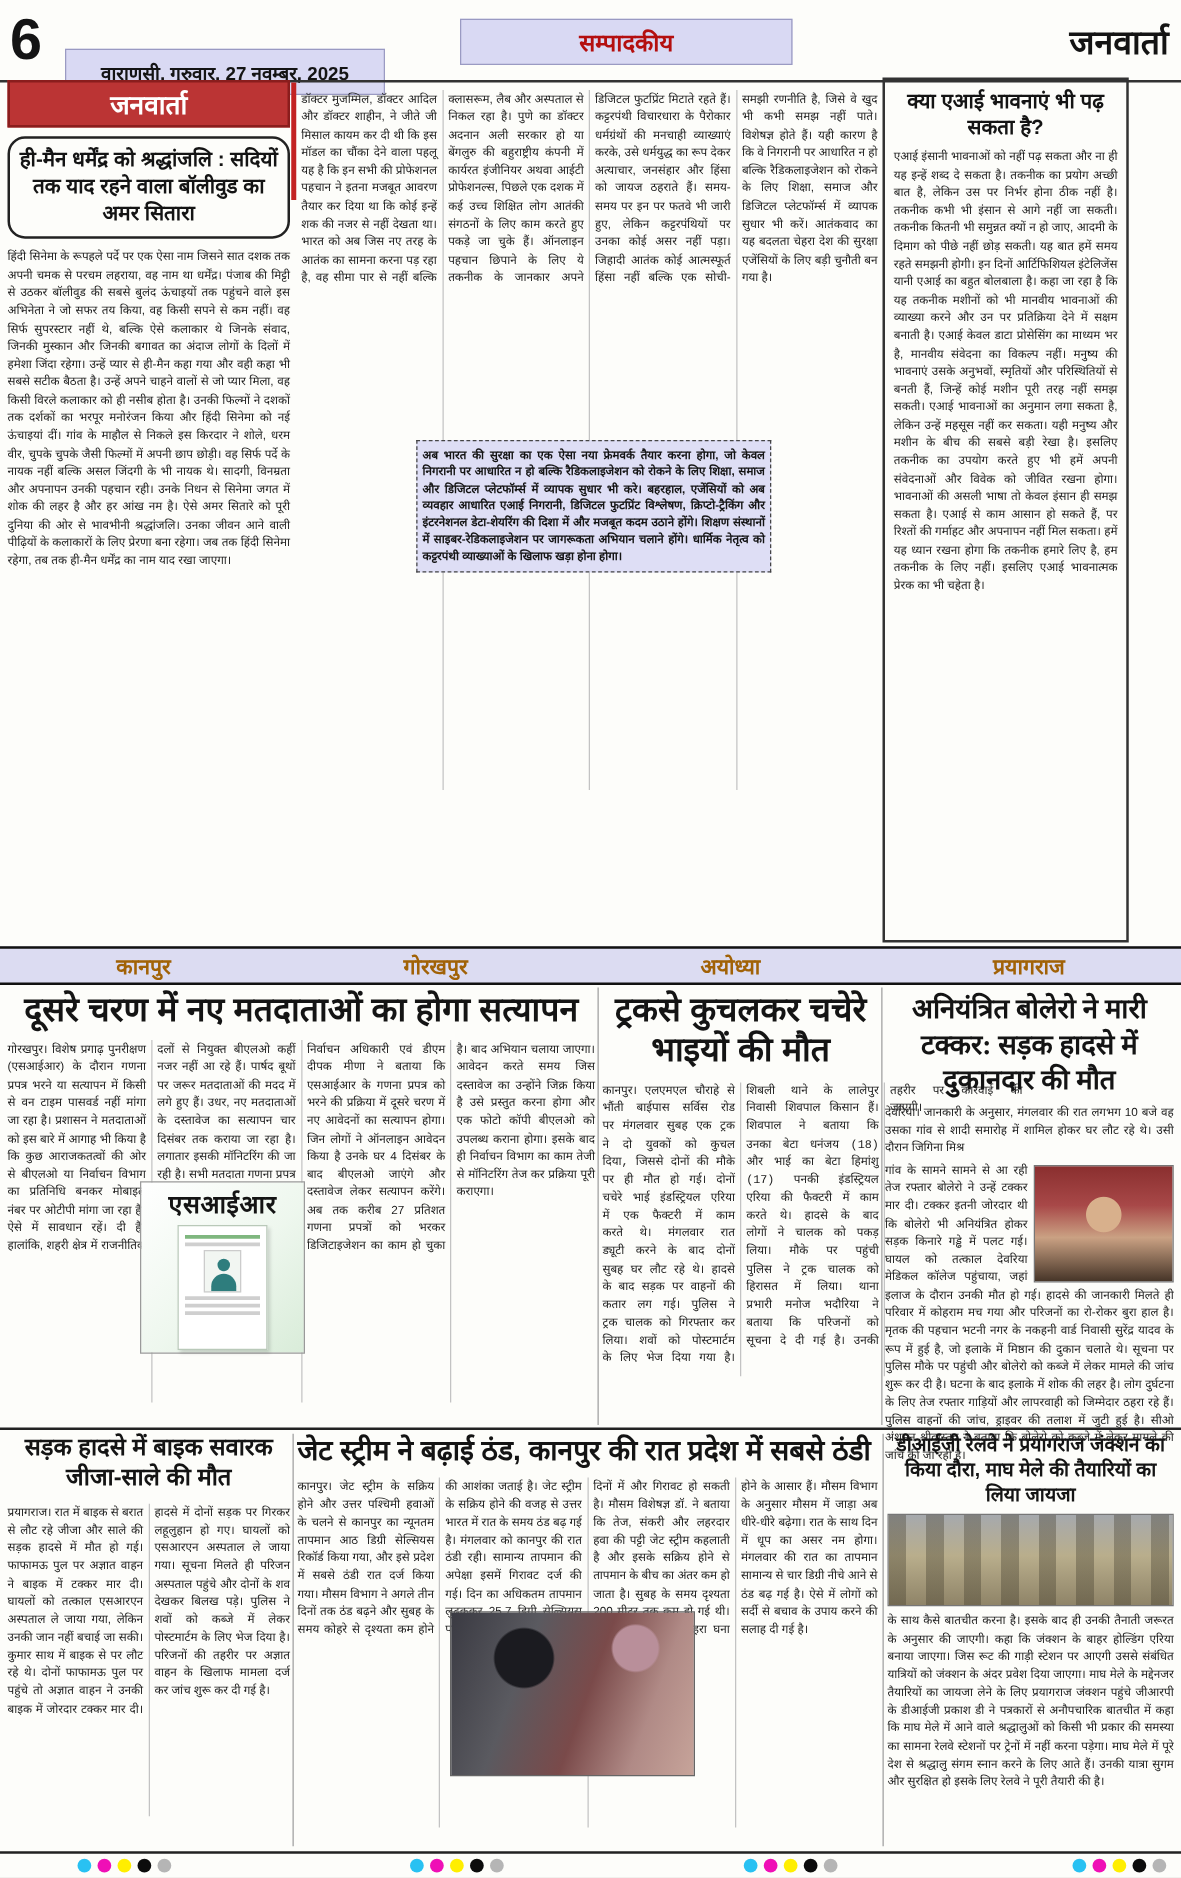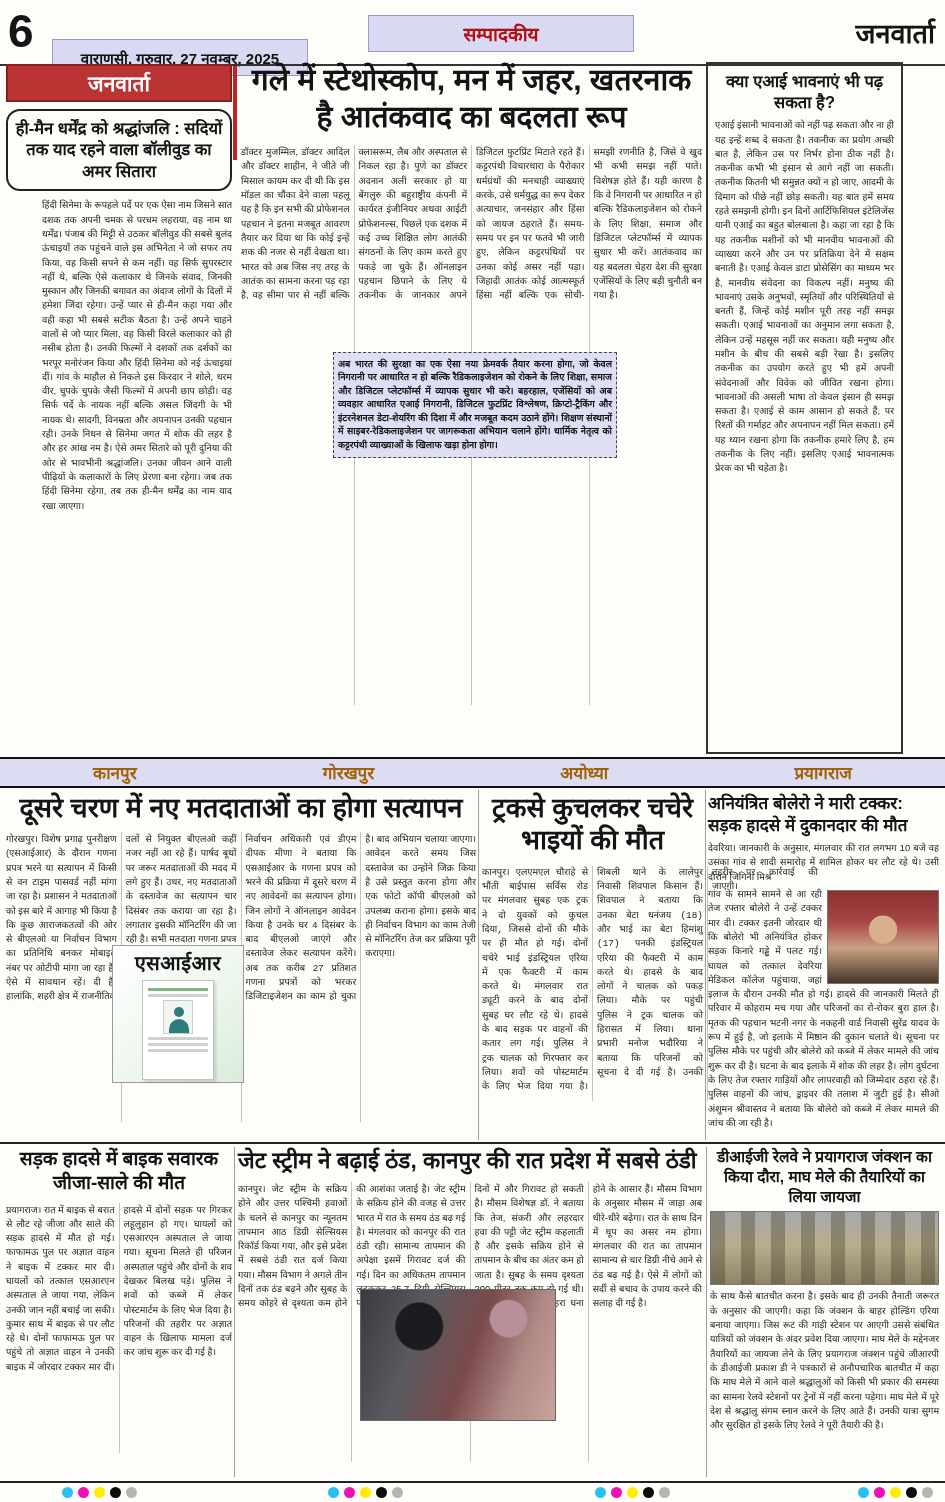--- a/index.html
+++ b/index.html
@@ -26,21 +26,21 @@
   .cols-2 { column-count:2; column-gap:9px; column-rule:1px solid #c3c3c3; }
   .vrule { position:absolute; width:1px; background:#9f9f9f; }
   .hrule { position:absolute; left:0; width:945px; height:2px; background:#222; }
 
   
   .left-art { position:absolute; left:6px; top:64px; width:226px; height:690px; }
   .jv-banner { background:#bb3434; border:2px solid #8a1d1d; color:#fff; text-align:center;
                font-size:21px; font-weight:700; padding:3px 0; }
   .dh-headline { margin-top:7px; border:2px solid #222; border-radius:14px; padding:7px 5px;
                  text-align:center; font-size:16.5px; font-weight:700; line-height:1.3; }
-  .left-art .body-copy { margin-top:7px;margin-left:36px; }
+  .left-art .body-copy { margin-top:7px; }
   .red-bar { position:absolute; left:233px; top:66px; width:4px; height:94px; background:#c32222; }
 
   .lead-art { position:absolute; left:241px; top:62px; width:461px; height:692px; }
   .lead-headline { font-size:30px; font-weight:700; line-height:1.22; text-align:center; }
   .lead-body { margin-top:10px; height:560px; }
   .pull-quote { position:absolute; left:92px; top:290px; width:284px; background:#dedef5;
                 border:1px dashed #444; padding:5px 4px; font-size:9.3px; font-weight:700;
                 line-height:1.45; text-align:justify; }
 
   .ai-art { position:absolute; left:706px; top:62px; width:197px; height:692px;
@@ -71,21 +71,21 @@
   .sir-card .photo .head { position:absolute; left:10px; top:6px; width:10px; height:10px;
                            border-radius:50%; background:#2e7d7d; }
   .sir-card .photo .torso { position:absolute; left:5px; top:18px; width:20px; height:14px;
                             border-radius:10px 10px 0 0; background:#2e7d7d; }
 
   .truck-art { position:absolute; left:482px; top:793px; width:221px; height:346px; }
   .truck-headline { font-size:27px; font-weight:700; text-align:center; line-height:1.18; }
   .truck-body { margin-top:9px; height:235px;font-family:Liberation Mono, monospace; }
 
   .bolero-art { position:absolute; left:708px; top:793px; width:231px; height:346px; }
-  .bolero-headline { font-size:17px; font-weight:700; text-align:left; line-height:1.3; }
+  .bolero-headline { font-size:22px; font-weight:700; text-align:center; line-height:1.3;font-family:Liberation Serif, serif; }
   .bolero-intro { margin-top:4px; }
   .bolero-photo { float:right; width:112px; height:94px; margin:3px 0 3px 5px; border:1px solid #777;
                   background:
                     radial-gradient(circle at 50% 42%, #d8b08c 0 18%, transparent 19%),
                     linear-gradient(180deg,#8a2f2f 0%,#a84848 34%,#caa183 62%,#463528 100%); }
   .bolero-body { margin-top:3px; }
 
   
   .bike-art { position:absolute; left:6px; top:1147px; width:226px; height:330px; }
   .bike-headline { font-size:19px; font-weight:700; text-align:center; line-height:1.25; }
@@ -129,21 +129,20 @@
   </div>
 
   <div class="left-art">
     <div class="jv-banner">जनवार्ता</div>
     <div class="dh-headline">ही-मैन धर्मेंद्र को श्रद्धांजलि : सदियों तक याद रहने वाला बॉलीवुड का अमर सितारा</div>
     <div class="body-copy">हिंदी सिनेमा के रूपहले पर्दे पर एक ऐसा नाम जिसने सात दशक तक अपनी चमक से परचम लहराया, वह नाम था धर्मेंद्र। पंजाब की मिट्टी से उठकर बॉलीवुड की सबसे बुलंद ऊंचाइयों तक पहुंचने वाले इस अभिनेता ने जो सफर तय किया, वह किसी सपने से कम नहीं। वह सिर्फ सुपरस्टार नहीं थे, बल्कि ऐसे कलाकार थे जिनके संवाद, जिनकी मुस्कान और जिनकी बगावत का अंदाज लोगों के दिलों में हमेशा जिंदा रहेगा। उन्हें प्यार से ही-मैन कहा गया और वही कहा भी सबसे सटीक बैठता है। उन्हें अपने चाहने वालों से जो प्यार मिला, वह किसी विरले कलाकार को ही नसीब होता है। उनकी फिल्मों ने दशकों तक दर्शकों का भरपूर मनोरंजन किया और हिंदी सिनेमा को नई ऊंचाइयां दीं। गांव के माहौल से निकले इस किरदार ने शोले, धरम वीर, चुपके चुपके जैसी फिल्मों में अपनी छाप छोड़ी। वह सिर्फ पर्दे के नायक नहीं बल्कि असल जिंदगी के भी नायक थे। सादगी, विनम्रता और अपनापन उनकी पहचान रही। उनके निधन से सिनेमा जगत में शोक की लहर है और हर आंख नम है। ऐसे अमर सितारे को पूरी दुनिया की ओर से भावभीनी श्रद्धांजलि। उनका जीवन आने वाली पीढ़ियों के कलाकारों के लिए प्रेरणा बना रहेगा। जब तक हिंदी सिनेमा रहेगा, तब तक ही-मैन धर्मेंद्र का नाम याद रखा जाएगा।</div>
   </div>
   <div class="red-bar"></div>
 
   <div class="lead-art">
-    <div class="lead-headline">गले में स्टेथोस्कोप, मन में जहर, खतरनाक है आतंकवाद का बदलता रूप</div>
     <div class="lead-body body-copy cols-4">डॉक्टर मुजम्मिल, डॉक्टर आदिल और डॉक्टर शाहीन, ने जीते जी मिसाल कायम कर दी थी कि इस मॉडल का चौंका देने वाला पहलू यह है कि इन सभी की प्रोफेशनल पहचान ने इतना मजबूत आवरण तैयार कर दिया था कि कोई इन्हें शक की नजर से नहीं देखता था। भारत को अब जिस नए तरह के आतंक का सामना करना पड़ रहा है, वह सीमा पार से नहीं बल्कि क्लासरूम, लैब और अस्पताल से निकल रहा है। पुणे का डॉक्टर अदनान अली सरकार हो या बेंगलुरु की बहुराष्ट्रीय कंपनी में कार्यरत इंजीनियर अथवा आईटी प्रोफेशनल्स, पिछले एक दशक में कई उच्च शिक्षित लोग आतंकी संगठनों के लिए काम करते हुए पकड़े जा चुके हैं। ऑनलाइन पहचान छिपाने के लिए ये तकनीक के जानकार अपने डिजिटल फुटप्रिंट मिटाते रहते हैं। कट्टरपंथी विचारधारा के पैरोकार धर्मग्रंथों की मनचाही व्याख्याएं करके, उसे धर्मयुद्ध का रूप देकर अत्याचार, जनसंहार और हिंसा को जायज ठहराते हैं। समय-समय पर इन पर फतवे भी जारी हुए, लेकिन कट्टरपंथियों पर उनका कोई असर नहीं पड़ा। जिहादी आतंक कोई आत्मस्फूर्त हिंसा नहीं बल्कि एक सोची-समझी रणनीति है, जिसे वे खुद भी कभी समझ नहीं पाते। विशेषज्ञ होते हैं। यही कारण है कि वे निगरानी पर आधारित न हो बल्कि रैडिकलाइजेशन को रोकने के लिए शिक्षा, समाज और डिजिटल प्लेटफॉर्म्स में व्यापक सुधार भी करें। आतंकवाद का यह बदलता चेहरा देश की सुरक्षा एजेंसियों के लिए बड़ी चुनौती बन गया है।</div>
     <div class="pull-quote">अब भारत की सुरक्षा का एक ऐसा नया फ्रेमवर्क तैयार करना होगा, जो केवल निगरानी पर आधारित न हो बल्कि रैडिकलाइजेशन को रोकने के लिए शिक्षा, समाज और डिजिटल प्लेटफॉर्म्स में व्यापक सुधार भी करे। बहरहाल, एजेंसियों को अब व्यवहार आधारित एआई निगरानी, डिजिटल फुटप्रिंट विश्लेषण, क्रिप्टो-ट्रैकिंग और इंटरनेशनल डेटा-शेयरिंग की दिशा में और मजबूत कदम उठाने होंगे। शिक्षण संस्थानों में साइबर-रेडिकलाइजेशन पर जागरूकता अभियान चलाने होंगे। धार्मिक नेतृत्व को कट्टरपंथी व्याख्याओं के खिलाफ खड़ा होना होगा।</div>
   </div>
 
   <div class="ai-art">
     <div class="ai-headline">क्या एआई भावनाएं भी पढ़ सकता है?</div>
     <div class="body-copy">एआई इंसानी भावनाओं को नहीं पढ़ सकता और ना ही यह इन्हें शब्द दे सकता है। तकनीक का प्रयोग अच्छी बात है, लेकिन उस पर निर्भर होना ठीक नहीं है। तकनीक कभी भी इंसान से आगे नहीं जा सकती। तकनीक कितनी भी समुन्नत क्यों न हो जाए, आदमी के दिमाग को पीछे नहीं छोड़ सकती। यह बात हमें समय रहते समझनी होगी। इन दिनों आर्टिफिशियल इंटेलिजेंस यानी एआई का बहुत बोलबाला है। कहा जा रहा है कि यह तकनीक मशीनों को भी मानवीय भावनाओं की व्याख्या करने और उन पर प्रतिक्रिया देने में सक्षम बनाती है। एआई केवल डाटा प्रोसेसिंग का माध्यम भर है, मानवीय संवेदना का विकल्प नहीं। मनुष्य की भावनाएं उसके अनुभवों, स्मृतियों और परिस्थितियों से बनती हैं, जिन्हें कोई मशीन पूरी तरह नहीं समझ सकती। एआई भावनाओं का अनुमान लगा सकता है, लेकिन उन्हें महसूस नहीं कर सकता। यही मनुष्य और मशीन के बीच की सबसे बड़ी रेखा है। इसलिए तकनीक का उपयोग करते हुए भी हमें अपनी संवेदनाओं और विवेक को जीवित रखना होगा। भावनाओं की असली भाषा तो केवल इंसान ही समझ सकता है। एआई से काम आसान हो सकते हैं, पर रिश्तों की गर्माहट और अपनापन नहीं मिल सकता। हमें यह ध्यान रखना होगा कि तकनीक हमारे लिए है, हम तकनीक के लिए नहीं। इसलिए एआई भावनात्मक प्रेरक का भी चहेता है।</div>
   </div>
 
   <div class="city-band">

